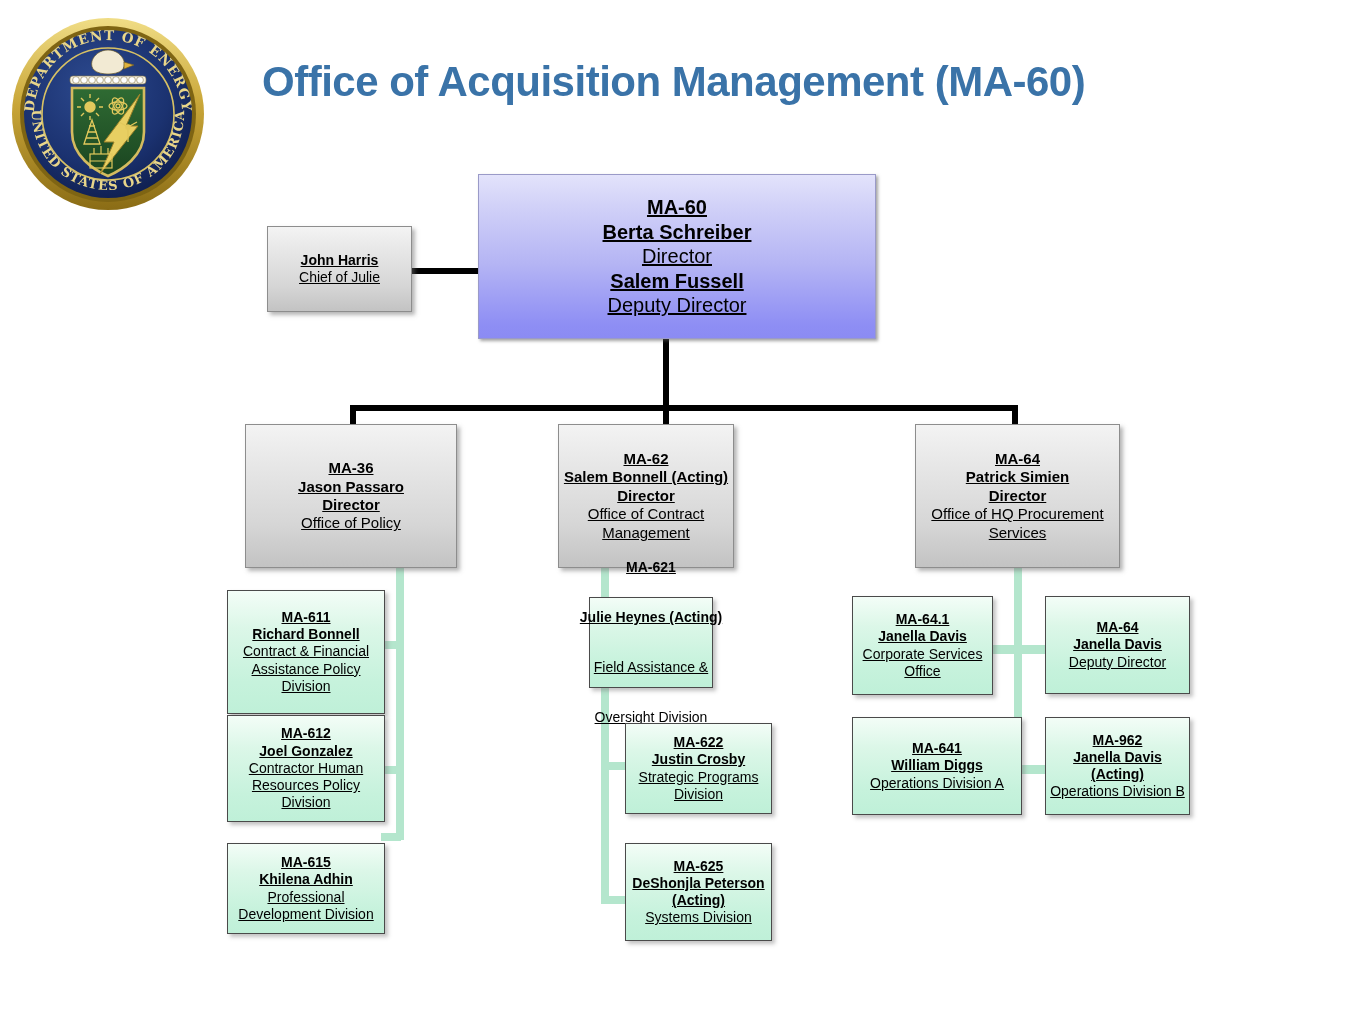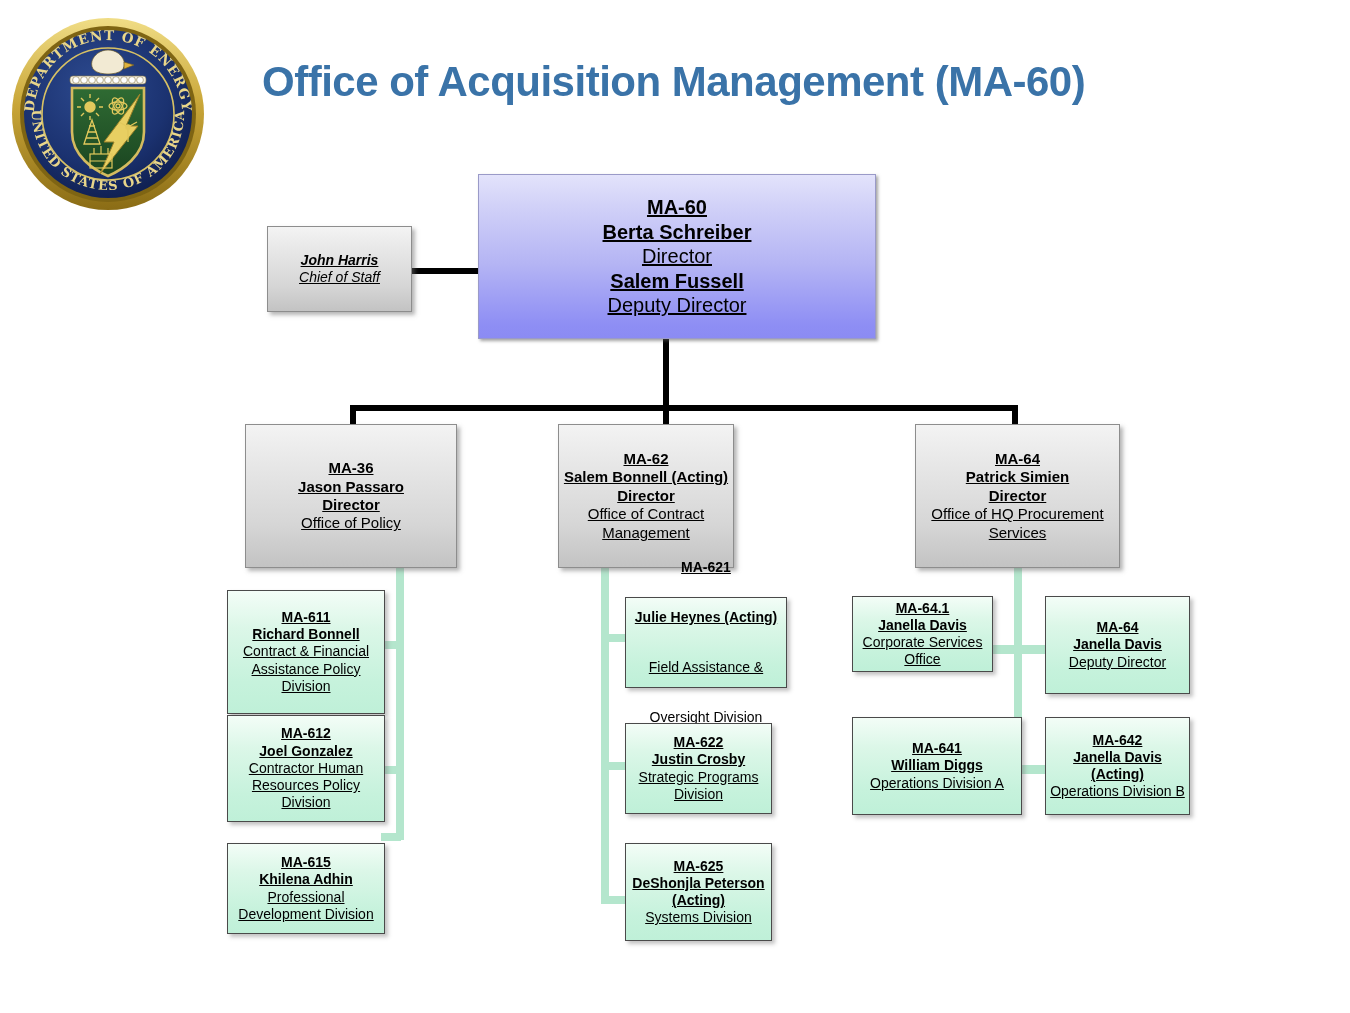--- a/index.html
+++ b/index.html
@@ -186,23 +186,23 @@
 <div class="gconn" style="left:986px;top:765px;width:62px;height:9px;"></div>
 
 <div class="node node-root" style="left:478px;top:168px;width:398px;height:165px;margin-top:6px;">
   <span class="ln b"><u>MA-60</u></span>
   <span class="ln b"><u>Berta Schreiber</u></span>
   <span class="ln"><u>Director</u></span>
   <span class="ln b"><u>Salem Fussell</u></span>
   <span class="ln"><u>Deputy Director</u></span>
 </div>
 
-<div class="node node-gray node-staff" style="left:267px;top:226px;width:145px;height:86px;font-style:italic;">
+<div class="node node-gray node-staff" style="left:267px;top:226px;width:145px;height:86px;">
   <span class="ln b"><u>John Harris</u></span>
-  <span class="ln"><u>Chief of Staff</u></span>
+  <span class="ln"><u>Chief of Julie</u></span>
 </div>
 
 <div class="node node-gray node-l2" style="left:245px;top:424px;width:212px;height:144px;">
   <span class="ln b"><u>MA-36</u></span>
   <span class="ln b"><u>Jason Passaro</u></span>
   <span class="ln b"><u>Director</u></span>
   <span class="ln"><u>Office of Policy</u></span>
 </div>
 
 <div class="node node-gray node-l2" style="left:558px;top:424px;width:176px;height:144px;">
@@ -237,58 +237,58 @@
   <span class="ln"><u>Division</u></span>
 </div>
 
 <div class="node node-green" style="left:227px;top:843px;width:158px;height:91px;">
   <span class="ln b"><u>MA-615</u></span>
   <span class="ln b"><u>Khilena Adhin</u></span>
   <span class="ln"><u>Professional</u></span>
   <span class="ln"><u>Development Division</u></span>
 </div>
 
-<div class="node node-green" style="left:625px;top:597px;width:162px;height:91px;gap:33px;">
+<div class="node node-green" style="left:589px;top:597px;width:124px;height:91px;gap:33px;">
   <span class="ln b"><u>MA-621</u></span>
   <span class="ln b"><u>Julie Heynes (Acting)</u></span>
   <span class="ln"><u>Field Assistance &amp;</u></span>
   <span class="ln"><u>Oversight Division</u></span>
 </div>
 
 <div class="node node-green" style="left:625px;top:723px;width:147px;height:91px;">
   <span class="ln b"><u>MA-622</u></span>
   <span class="ln b"><u>Justin Crosby</u></span>
   <span class="ln"><u>Strategic Programs</u></span>
   <span class="ln"><u>Division</u></span>
 </div>
 
 <div class="node node-green" style="left:625px;top:843px;width:147px;height:98px;">
   <span class="ln b"><u>MA-625</u></span>
   <span class="ln b"><u>DeShonjla Peterson</u></span>
   <span class="ln b"><u>(Acting)</u></span>
   <span class="ln"><u>Systems Division</u></span>
 </div>
 
-<div class="node node-green" style="left:852px;top:596px;width:141px;height:76px;">
+<div class="node node-green" style="left:852px;top:596px;width:141px;height:99px;">
   <span class="ln b"><u>MA-64.1</u></span>
   <span class="ln b"><u>Janella Davis</u></span>
   <span class="ln"><u>Corporate Services</u></span>
   <span class="ln"><u>Office</u></span>
 </div>
 
 <div class="node node-green" style="left:1045px;top:596px;width:145px;height:98px;">
   <span class="ln b"><u>MA-64</u></span>
   <span class="ln b"><u>Janella Davis</u></span>
   <span class="ln"><u>Deputy Director</u></span>
 </div>
 
 <div class="node node-green" style="left:852px;top:717px;width:170px;height:98px;">
   <span class="ln b"><u>MA-641</u></span>
   <span class="ln b"><u>William Diggs</u></span>
   <span class="ln"><u>Operations Division A</u></span>
 </div>
 
 <div class="node node-green" style="left:1045px;top:717px;width:145px;height:98px;">
-  <span class="ln b"><u>MA-642</u></span>
+  <span class="ln b"><u>MA-962</u></span>
   <span class="ln b"><u>Janella Davis</u></span>
   <span class="ln b"><u>(Acting)</u></span>
   <span class="ln"><u>Operations Division B</u></span>
 </div>
 
 </body></html>

